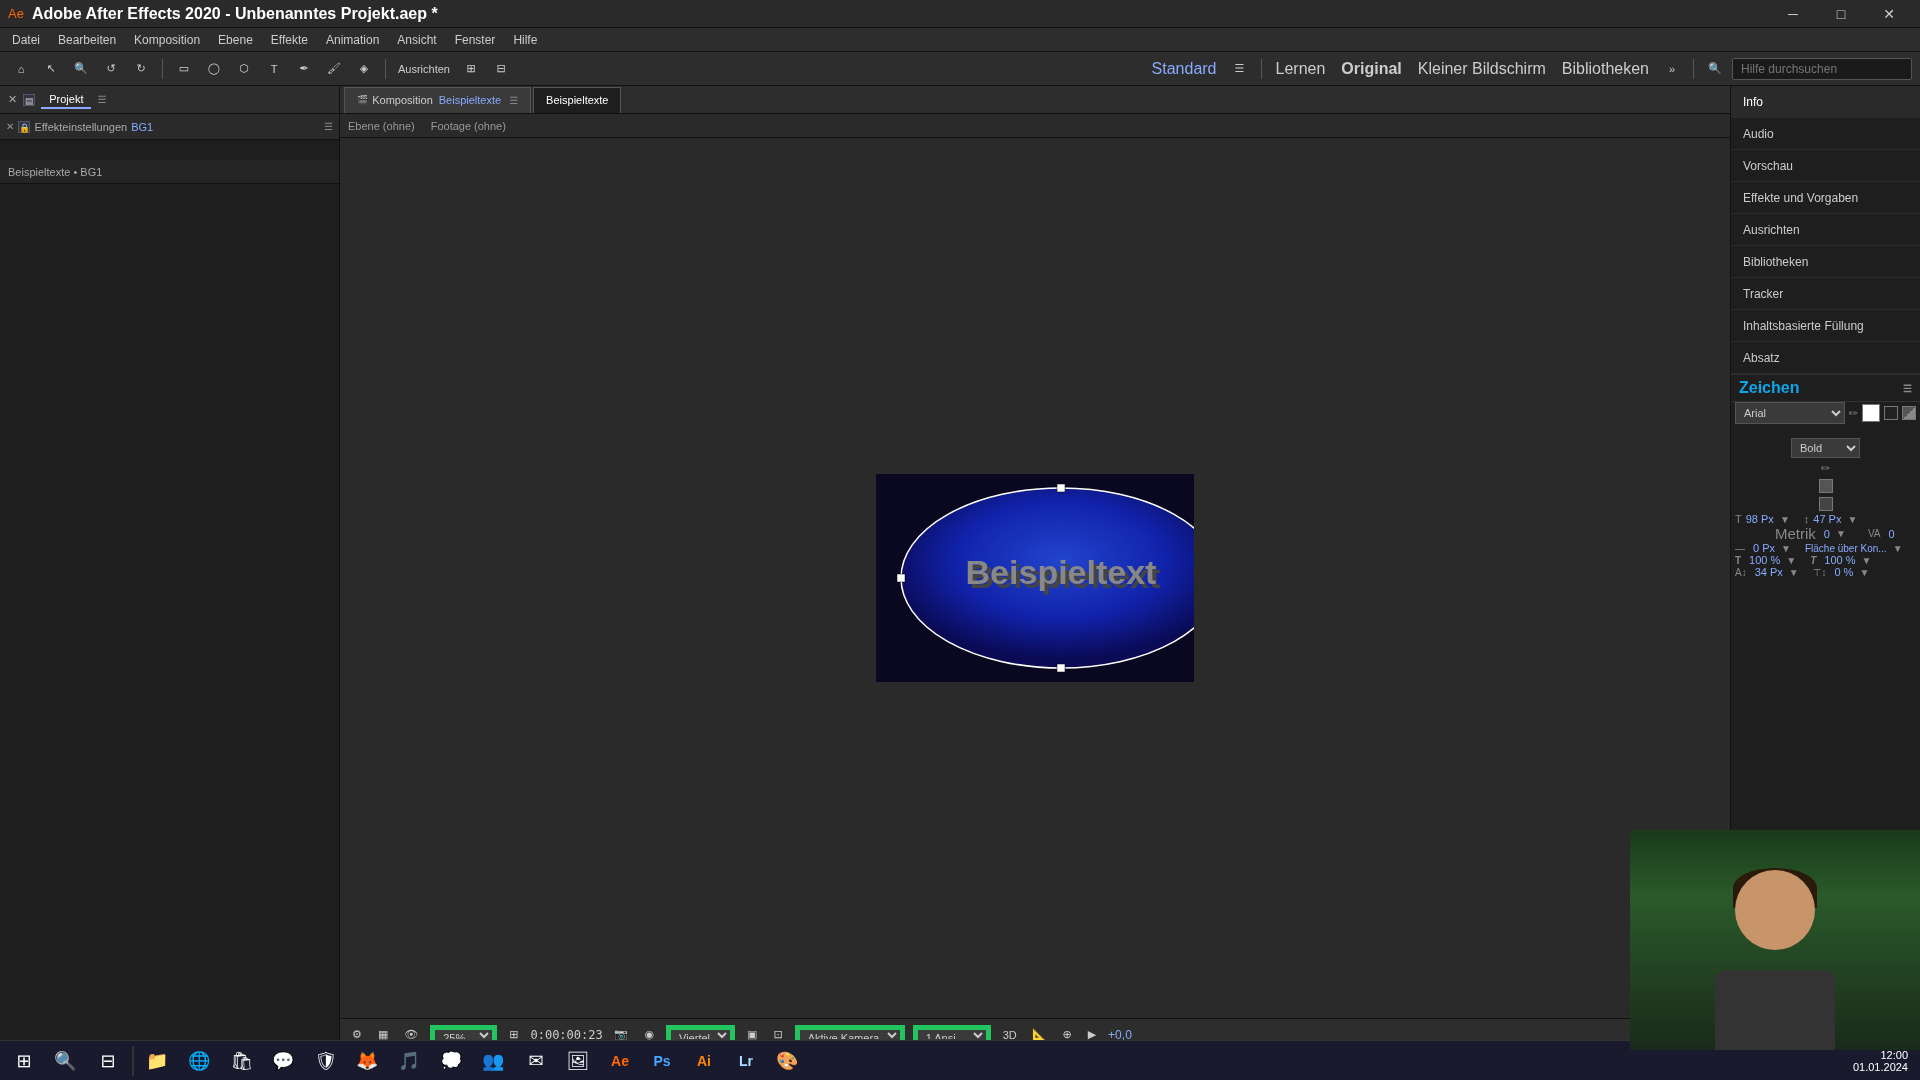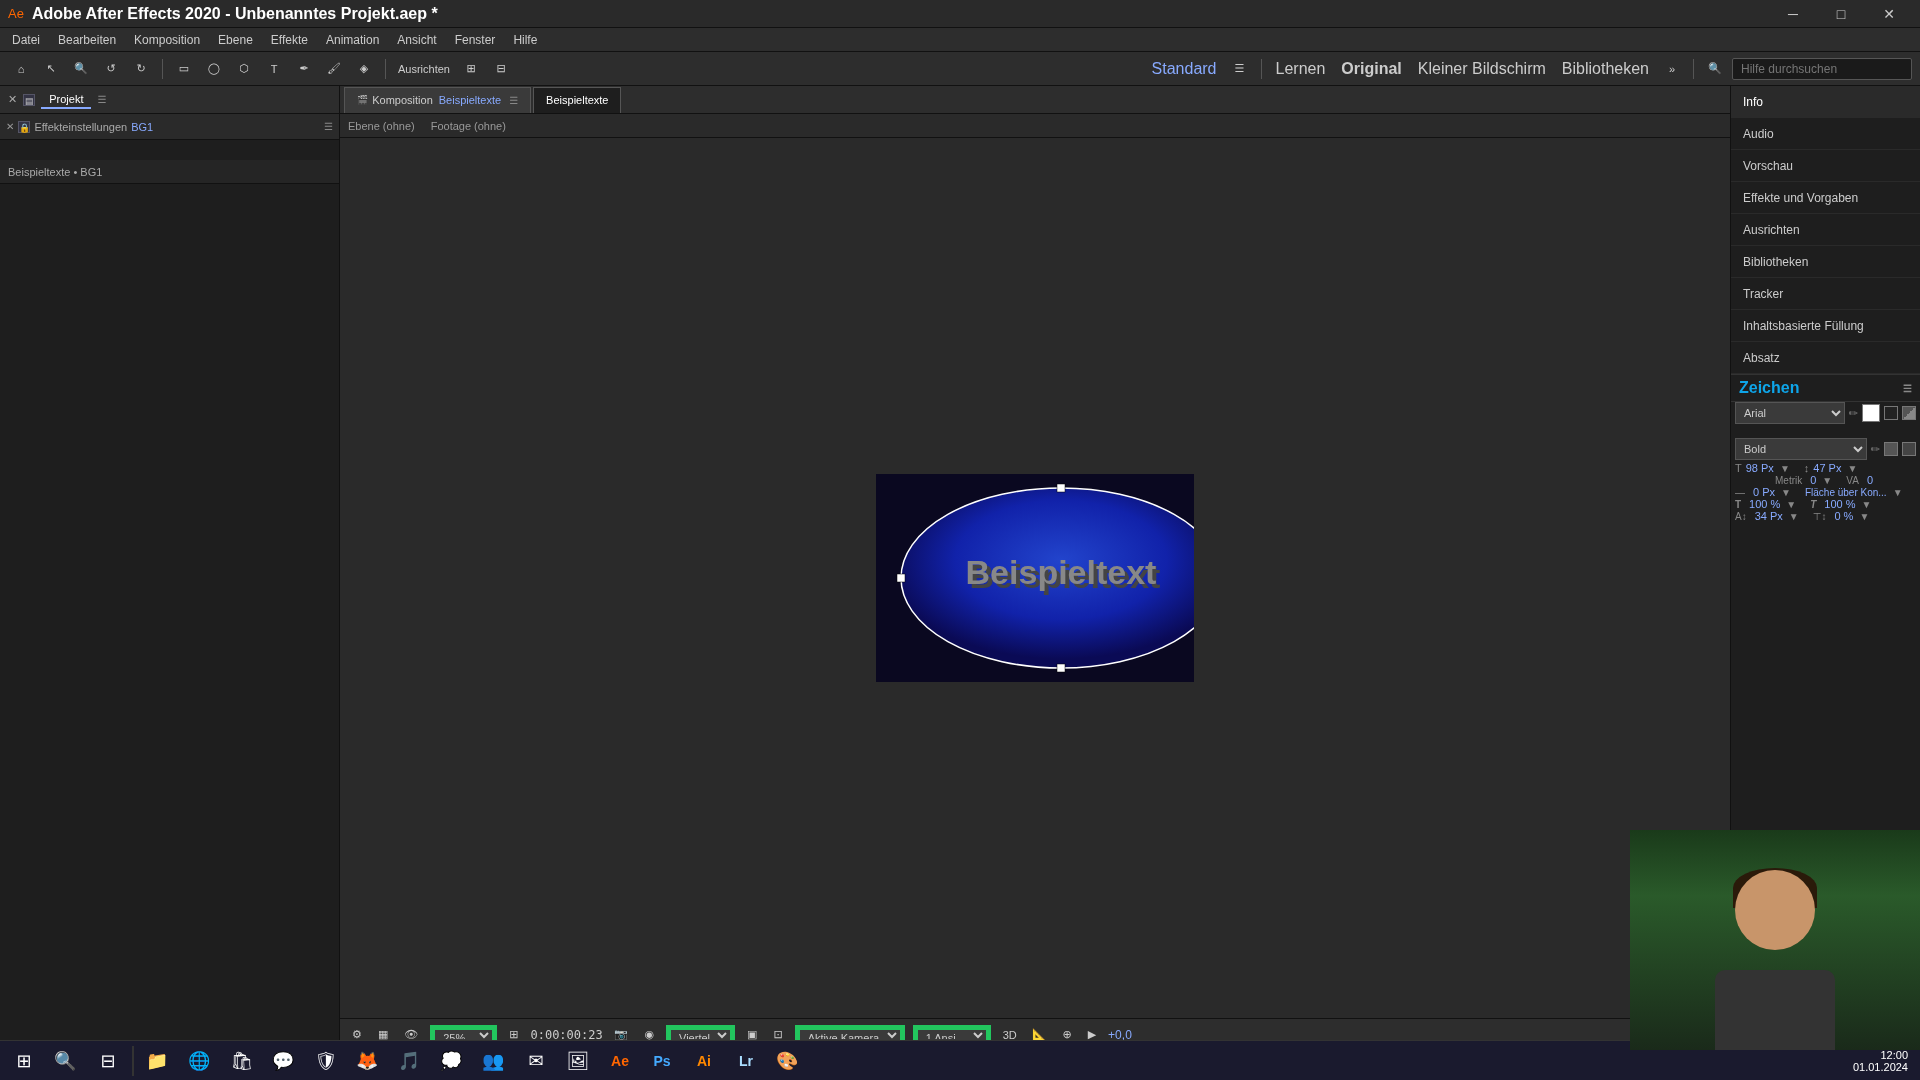--- a/index.html
+++ b/index.html
@@ -575,43 +575,43 @@
       <div class="font-row" style="margin-bottom:14px;">
         <select class="font-select">
           <option>Arial</option>
         </select>
         <span style="color:#888;cursor:pointer;font-size:11px;">✏</span>
         <div class="color-box"></div>
         <div style="width:14px;height:14px;background:#222;border:1px solid #777;cursor:pointer;"></div>
         <div style="width:14px;height:14px;background:linear-gradient(135deg,#555 50%,#888 50%);border:1px solid #777;cursor:pointer;"></div>
       </div>
 
-      <div class="font-row" style="margin-bottom:2px;">
+      <div class="font-row" style="margin-bottom:2px;flex-direction:column;">
         <select class="font-style-select">
           <option>Bold</option><option>Regular</option><option>Italic</option>
         </select>
         <span style="color:#888;cursor:pointer;font-size:11px;">✏</span>
         <div style="width:14px;height:14px;background:#555;border:1px solid #777;cursor:pointer;"></div>
         <div style="width:14px;height:14px;background:#444;border:1px solid #777;cursor:pointer;"></div>
       </div>
 
       <div class="size-row">
         <span style="font-size:11px;color:#888;">T</span>
         <span class="text-value-blue">98 Px</span>
         <span style="font-size:10px;color:#888;margin:0 2px;">▼</span>
         <span style="font-size:11px;color:#888;margin-left:8px;">↕</span>
         <span class="text-value-blue">47 Px</span>
         <span style="font-size:10px;color:#888;margin:0 2px;">▼</span>
       </div>
 
       <div class="size-row">
-        <span style="font-size:10px;color:#888;padding-left:40px;">Metrik</span>
+        <span style="font-size:15px;color:#888;padding-left:40px;">Metrik</span>
         <span class="text-value-blue" style="margin-left:4px;">0</span>
         <span style="font-size:10px;color:#888;margin:0 2px;">▼</span>
-        <span style="font-size:10px;color:#888;margin-left:8px;">VA</span>
+        <span style="font-size:10px;color:#888;margin-left:16px;">VA</span>
         <span class="text-value-blue" style="margin-left:4px;">0</span>
       </div>
 
       <div class="size-row">
         <span style="font-size:10px;color:#888;">—</span>
         <span class="text-value-blue" style="margin-left:4px;">0 Px</span>
         <span style="font-size:10px;color:#888;margin:0 2px;">▼</span>
         <span class="text-value-blue" style="margin-left:8px; font-size:10px;">Fläche über Kon...</span>
         <span style="font-size:10px;color:#888;margin-left:2px;">▼</span>
       </div>

